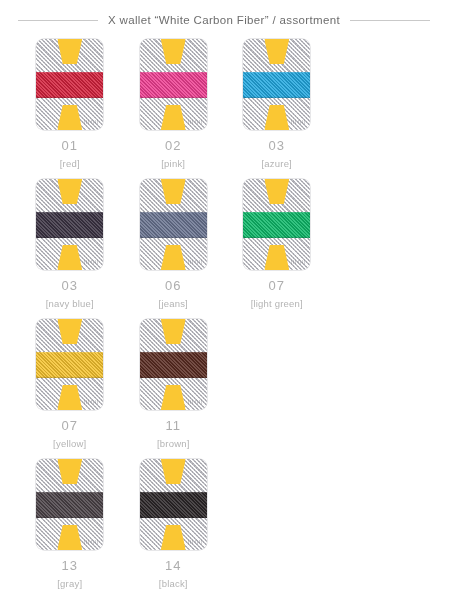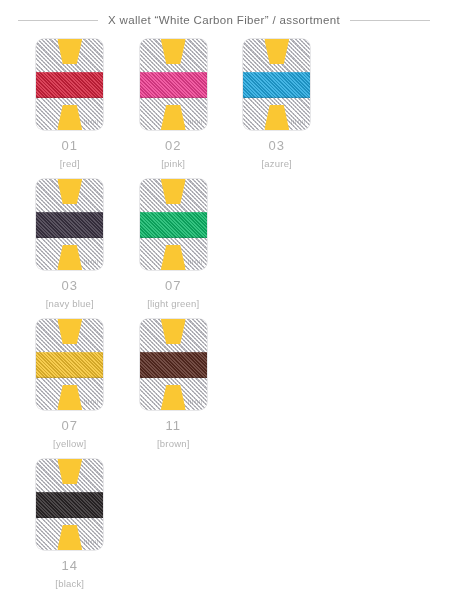--- a/index.html
+++ b/index.html
@@ -188,20 +188,30 @@
           <div class="band" style="background-color: rgb(59, 51, 67);"></div>
           <div class="tab tab-bottom"></div>
           <div class="brand-mark"></div>
         </div>
         <div class="num">03</div>
         <div class="name">[navy blue]</div>
       </div>
       <div class="cell">
         <div class="card">
           <div class="tab tab-top"></div>
+          <div class="band" style="background-color: rgb(105, 115, 144);"></div>
+          <div class="tab tab-bottom"></div>
+          <div class="brand-mark"></div>
+        </div>
+        <div class="num">06</div>
+        <div class="name">[jeans]</div>
+      </div>
+      <div class="cell">
+        <div class="card">
+          <div class="tab tab-top"></div>
           <div class="band" style="background-color: rgb(14, 184, 105);"></div>
           <div class="tab tab-bottom"></div>
           <div class="brand-mark"></div>
         </div>
         <div class="num">07</div>
         <div class="name">[light green]</div>
       </div>
     </div>
     <div class="row">
       <div class="cell">
@@ -222,20 +232,30 @@
           <div class="brand-mark"></div>
         </div>
         <div class="num">11</div>
         <div class="name">[brown]</div>
       </div>
     </div>
     <div class="row">
       <div class="cell">
         <div class="card">
           <div class="tab tab-top"></div>
+          <div class="band" style="background-color: rgb(74, 66, 71);"></div>
+          <div class="tab tab-bottom"></div>
+          <div class="brand-mark"></div>
+        </div>
+        <div class="num">13</div>
+        <div class="name">[gray]</div>
+      </div>
+      <div class="cell">
+        <div class="card">
+          <div class="tab tab-top"></div>
           <div class="band" style="background-color: rgb(43, 38, 40);"></div>
           <div class="tab tab-bottom"></div>
           <div class="brand-mark"></div>
         </div>
         <div class="num">14</div>
         <div class="name">[black]</div>
       </div>
     </div>
   </div>
 

